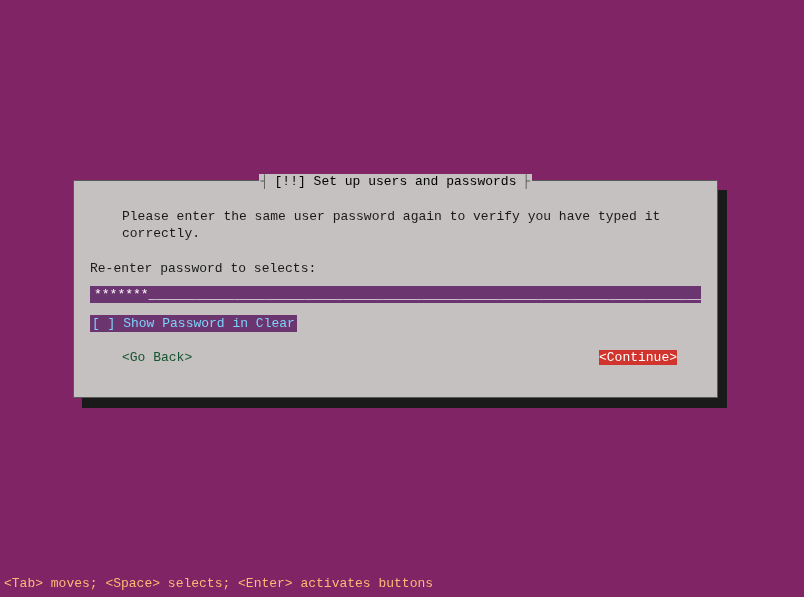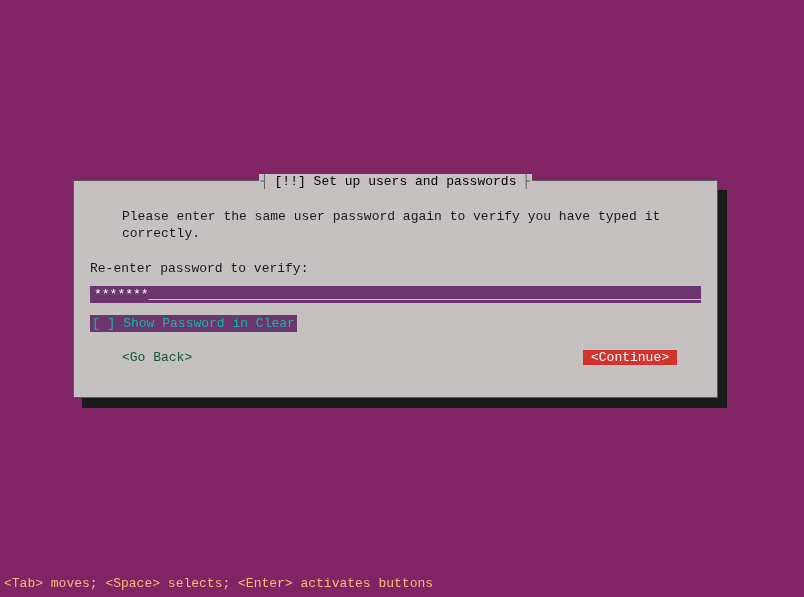--- a/index.html
+++ b/index.html
@@ -73,38 +73,38 @@
       margin-bottom: 12px;
       letter-spacing: 0;
       font-family: 'Courier New', monospace;
       font-size: 13px;
       height: 17px;
       overflow: hidden;
       white-space: nowrap;
     }
     .checkbox-row {
       background: #6b3570;
-      color: #14b8a6;
+      color: #7dd3fc;
       display: inline-block;
       padding: 1px 2px;
       margin-bottom: 18px;
     }
     .buttons-row {
       display: flex;
       justify-content: space-between;
       padding: 0 24px 0 32px;
       color: #1a1a1a;
     }
     .btn-back {
       color: #14532d;
     }
     .btn-continue {
       background: #d0342c;
       color: #ffffff;
-      padding: 0 8px;
+      padding: 0 0;
     }
     .footer-hint {
       position: absolute;
       left: 4px;
       bottom: 6px;
       color: #fdba74;
     }
   </style>
 </head>
 <body>
@@ -116,21 +116,21 @@
     <span class="title-pipe">┤</span>
     <span class="title-text">
       <span>[!!]</span>
       <span>Set up users and passwords</span>
     </span>
     <span class="title-pipe">├</span>
   </div>
 
   <div class="content">
     <div class="instruct">Please enter the same user password again to verify you have typed it correctly.</div>
-    <div class="field-label">Re-enter password to verify:</div>
+    <div class="field-label">Re-enter password to selects:</div>
     <div class="password-field">*******_________________________________________________________________________</div>
     <div class="checkbox-row">
       <span>[ ]</span>
       <span>Show Password in Clear</span>
     </div>
     <div class="buttons-row">
       <span class="btn-back">&lt;Go Back&gt;</span>
       <span class="btn-continue">&lt;Continue&gt;</span>
     </div>
   </div>

